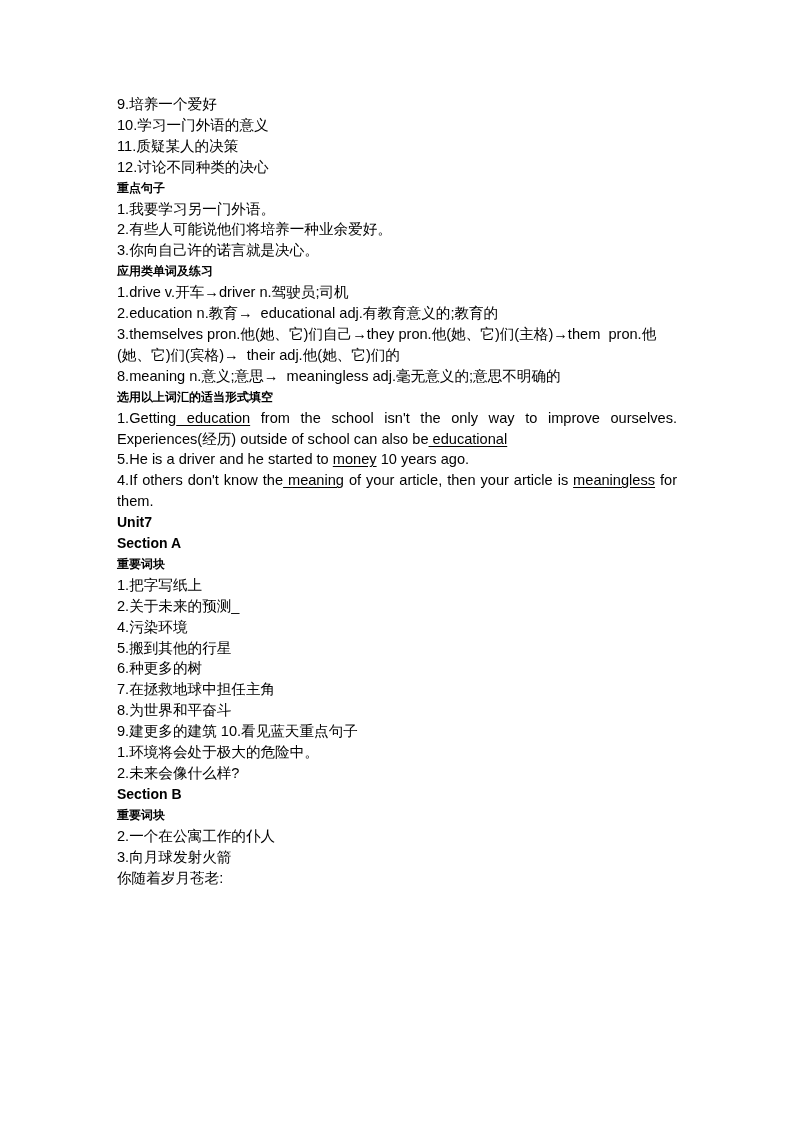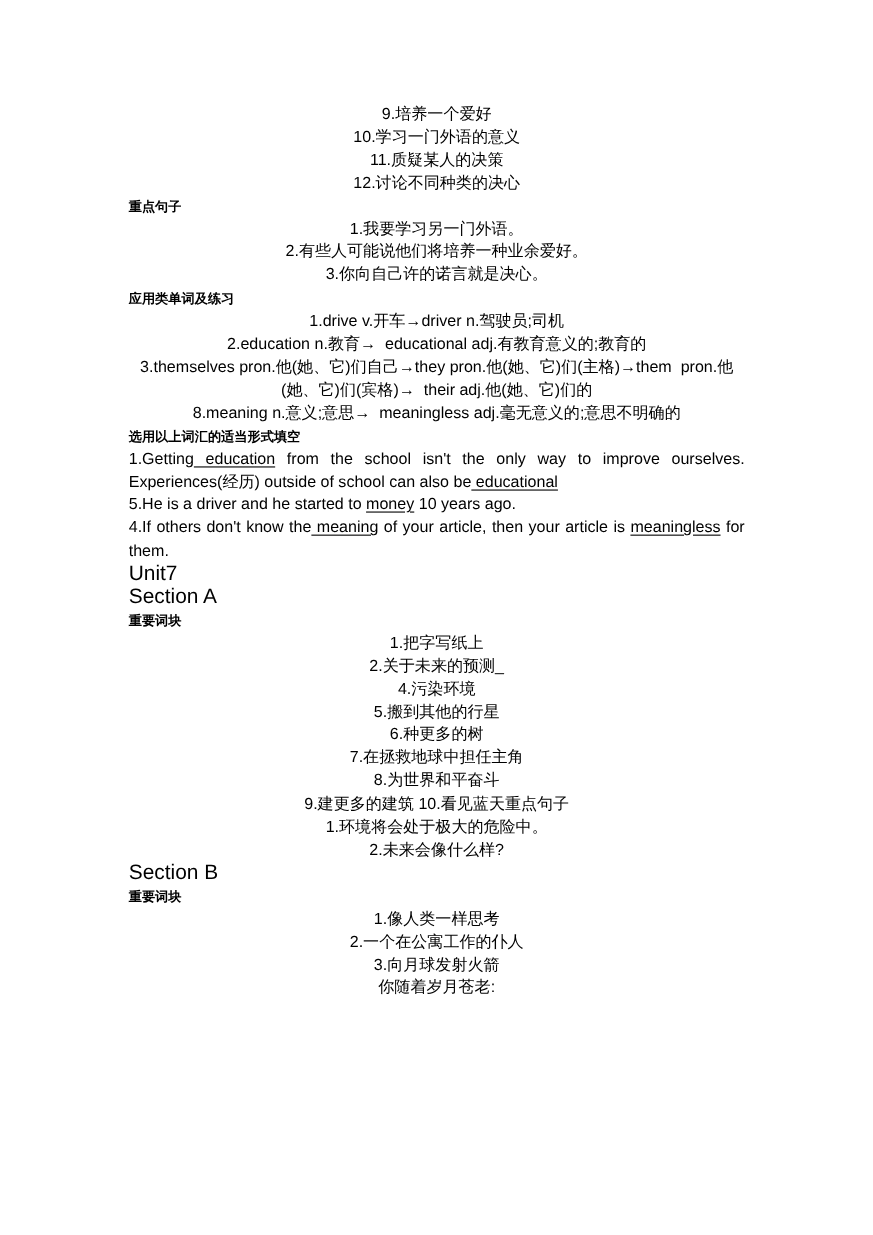--- a/index.html
+++ b/index.html
@@ -24,25 +24,25 @@
     position: absolute;
     left: 117px;
     top: 94px;
     width: 560px;
   }
   .line {
     font-size: 14.6px;
     line-height: 20.9px;
     white-space: pre-wrap;
     letter-spacing: 0px;
-    text-align: center;
+    text-align: left;
   }
   .bold {
-    font-weight: normal;
-    font-size: 19px;
+    font-weight: bold;
+    font-size: 14px;
     line-height: 20.9px;
   }
   .bold-heading-cn {
     font-weight: bold;
     font-size: 12px;
     line-height: 20.9px;
   }
   .justify {
     text-align: justify;
     text-align-last: left;
@@ -87,18 +87,17 @@
       <div class="para line">4.污染环境</div>
       <div class="para line">5.搬到其他的行星</div>
       <div class="para line">6.种更多的树</div>
       <div class="para line">7.在拯救地球中担任主角</div>
       <div class="para line">8.为世界和平奋斗</div>
       <div class="para line">9.建更多的建筑 10.看见蓝天重点句子</div>
       <div class="para line">1.环境将会处于极大的危险中。</div>
       <div class="para line">2.未来会像什么样?</div>
       <div class="para bold">Section B</div>
       <div class="para bold-heading-cn">重要词块</div>
-      <div class="para line">1.像人类一样思考</div>
       <div class="para line">2.一个在公寓工作的仆人</div>
       <div class="para line">3.向月球发射火箭</div>
       <div class="para line">你随着岁月苍老:</div>
     </div>
 </div>
 
 </body></html>

